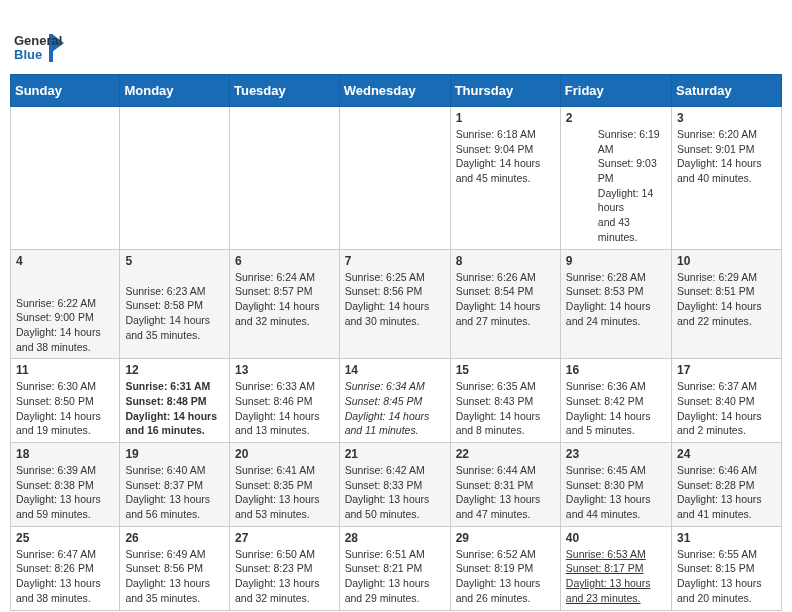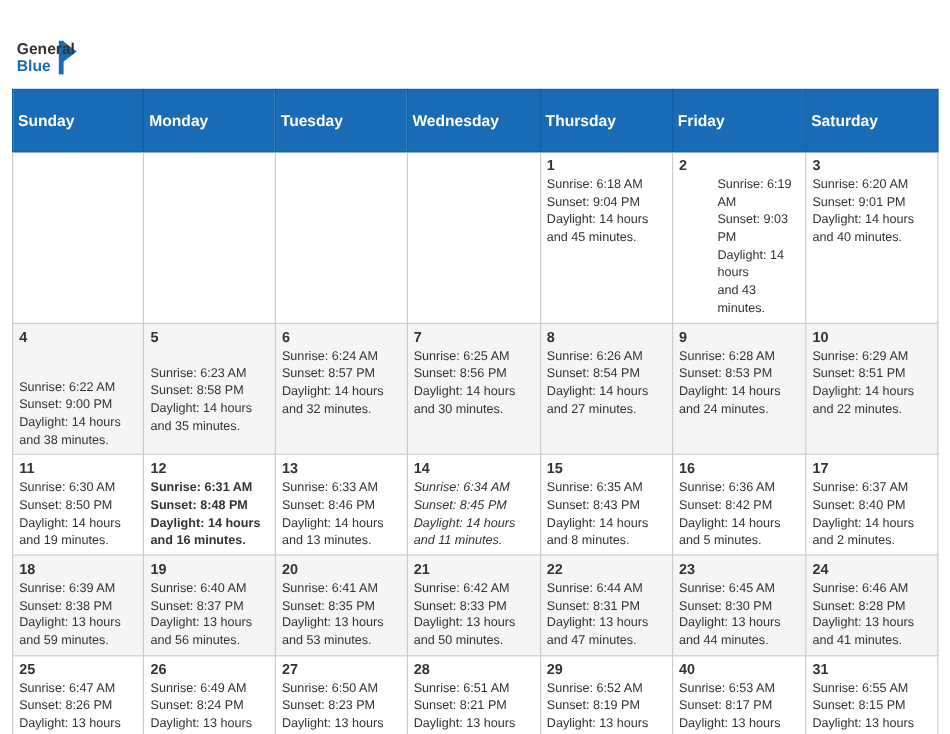--- a/index.html
+++ b/index.html
@@ -39,21 +39,21 @@
     .calendar {
       width: 100%;
       border-collapse: collapse;
       border: 1px solid #ccc;
     }
     .calendar th {
       background: #1a6bb5;
       color: #fff;
       font-size: 13px;
       font-weight: bold;
-      padding: 18px 4px;
+      padding: 8px 4px;
       text-align: left;
       border: 1px solid #1560a0;
     }
     .calendar td {
       width: 113px;
       vertical-align: top;
       padding: 4px 5px;
       border: 1px solid #ccc;
       font-size: 10.5px;
       color: #333;
@@ -292,21 +292,21 @@
         <td>
           <span class="day-num">25</span>
           <div class="day-info" style="white-space: pre-line;">Sunrise: 6:47 AM
 Sunset: 8:26 PM
 Daylight: 13 hours
 and 38 minutes.</div>
         </td>
         <td>
           <span class="day-num">26</span>
           <div class="day-info" style="white-space: pre-line;">Sunrise: 6:49 AM
-Sunset: 8:24 PM
+Sunset: 8:56 PM
 Daylight: 13 hours
 and 35 minutes.</div>
         </td>
         <td>
           <span class="day-num">27</span>
           <div class="day-info" style="white-space: pre-line;">Sunrise: 6:50 AM
 Sunset: 8:23 PM
 Daylight: 13 hours
 and 32 minutes.</div>
         </td>
@@ -319,21 +319,21 @@
         </td>
         <td>
           <span class="day-num">29</span>
           <div class="day-info" style="white-space: pre-line;">Sunrise: 6:52 AM
 Sunset: 8:19 PM
 Daylight: 13 hours
 and 26 minutes.</div>
         </td>
         <td>
           <span class="day-num">40</span>
-          <div class="day-info" style="white-space: pre-line;">Sunrise: 6:53 AM
+          <div class="day-info" style="white-space: pre-line; text-decoration: underline;">Sunrise: 6:53 AM
 Sunset: 8:17 PM
 Daylight: 13 hours
 and 23 minutes.</div>
         </td>
         <td>
           <span class="day-num">31</span>
           <div class="day-info" style="white-space: pre-line;">Sunrise: 6:55 AM
 Sunset: 8:15 PM
 Daylight: 13 hours
 and 20 minutes.</div>

